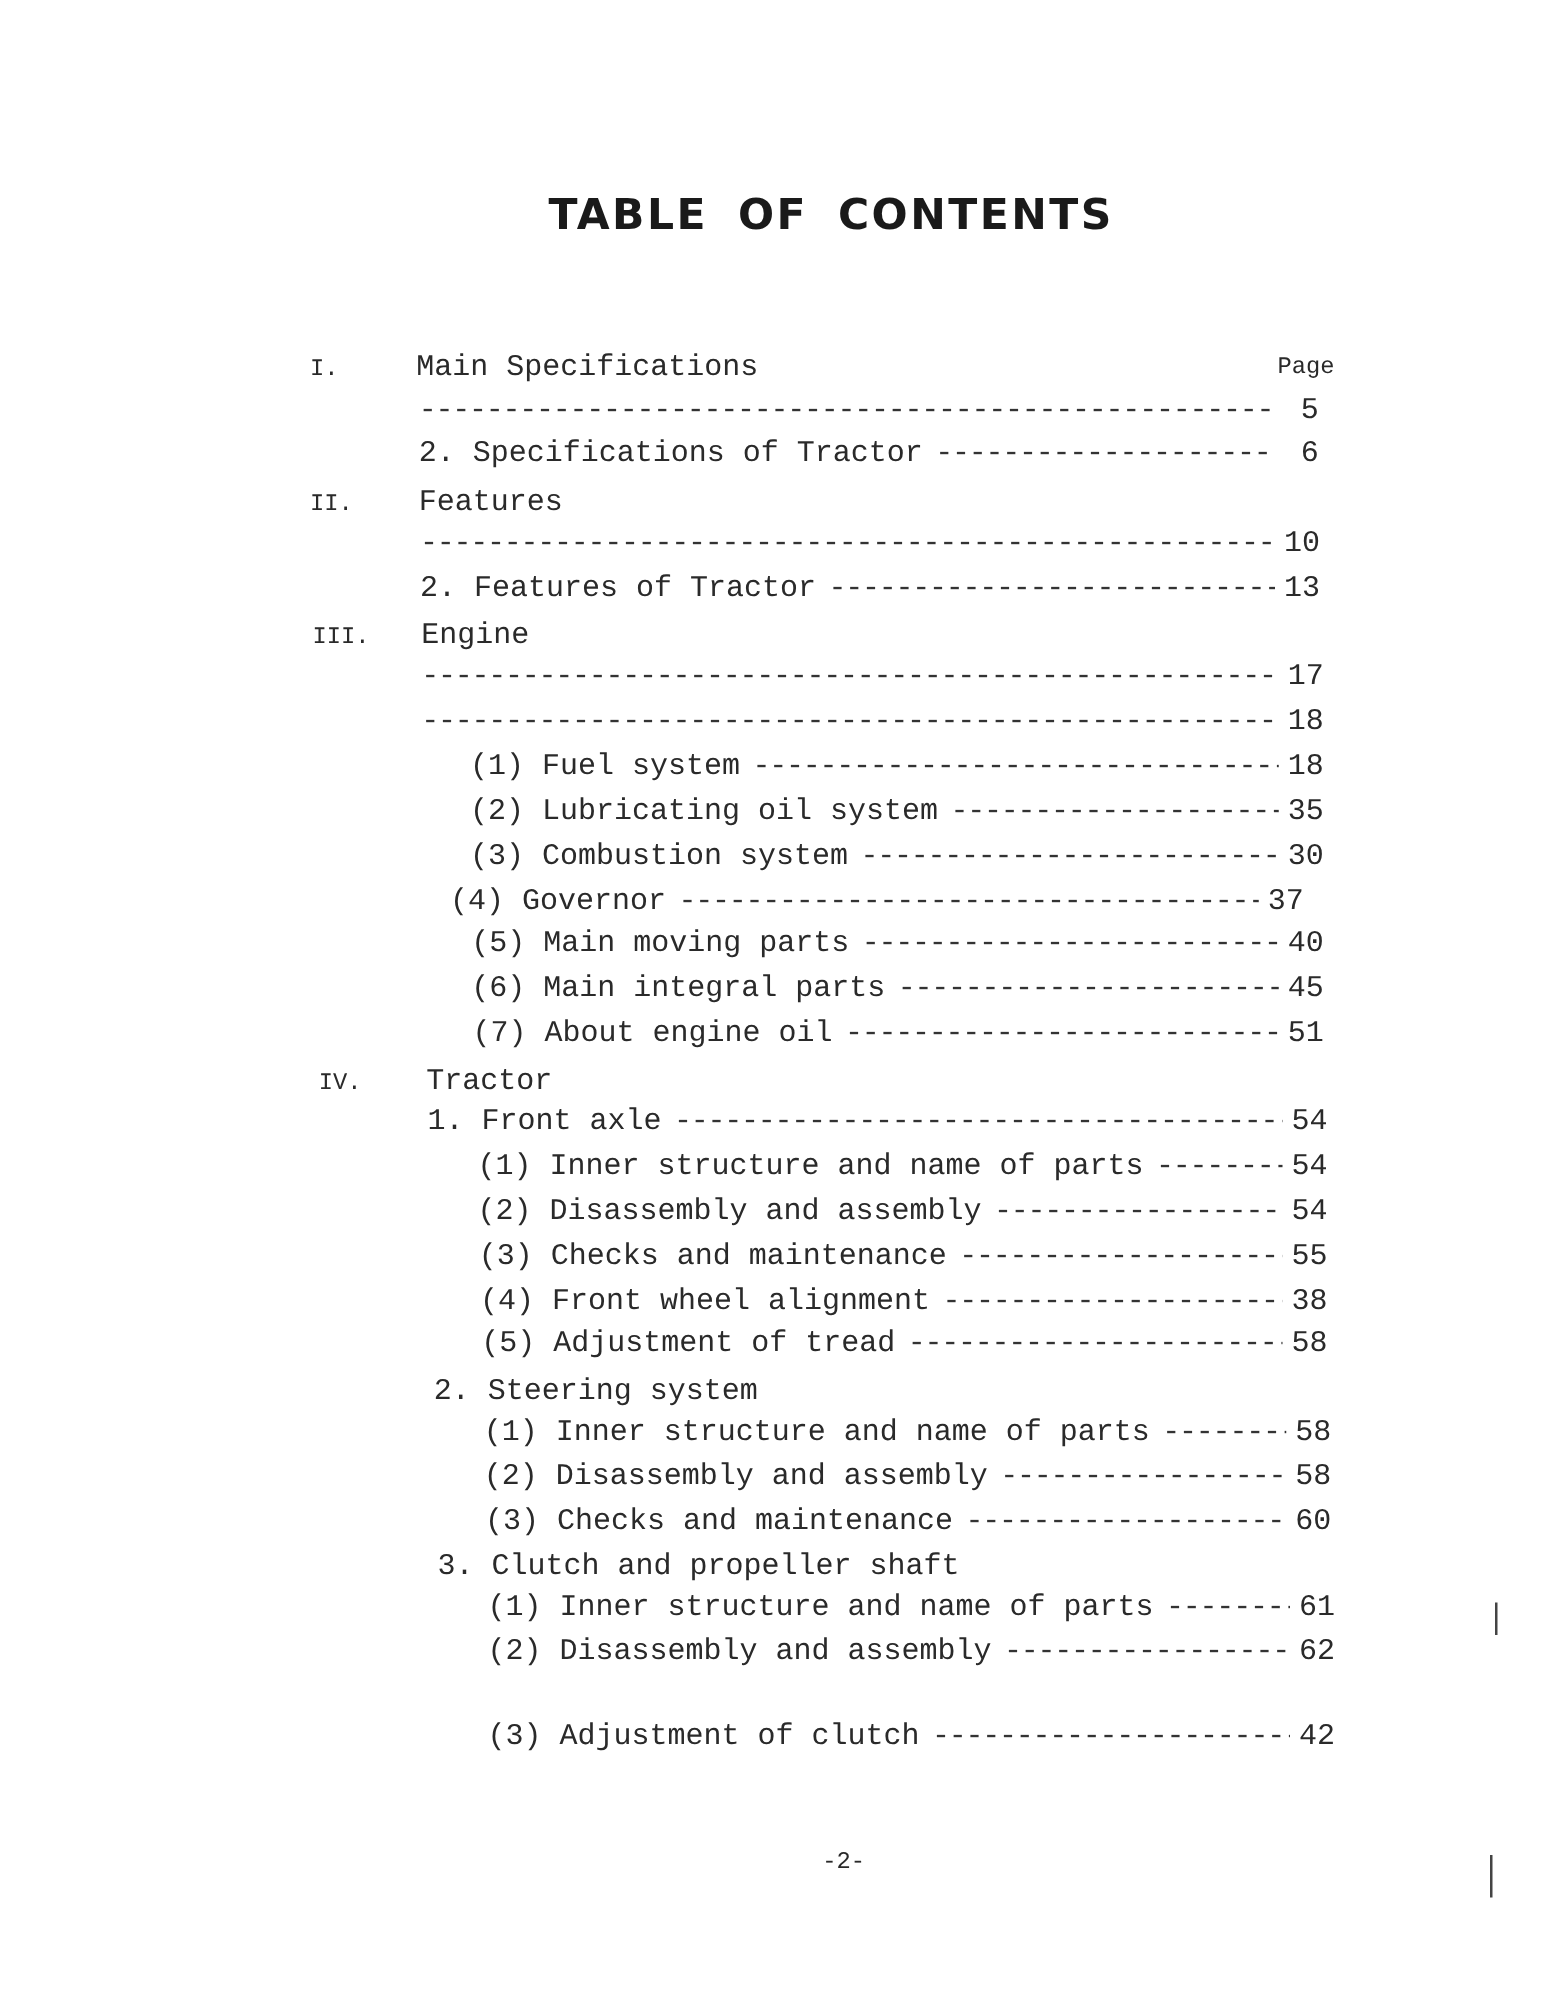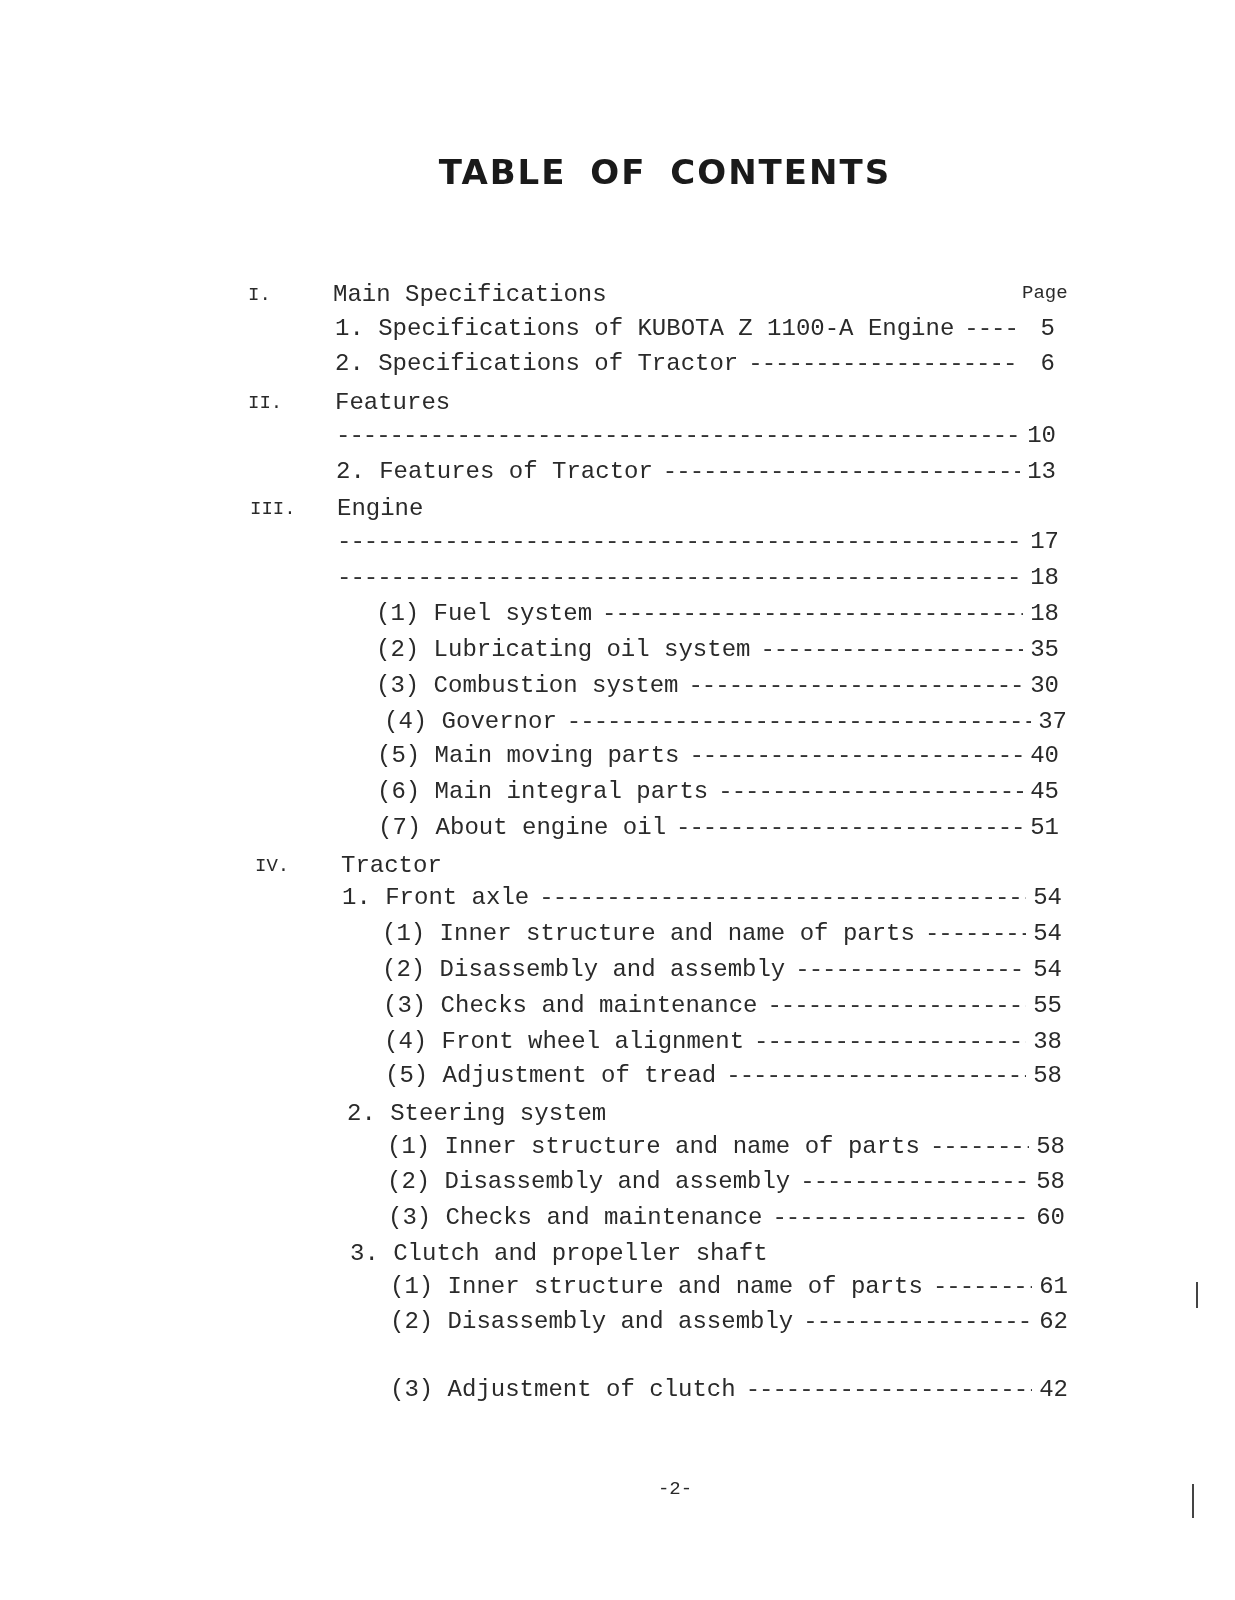--- a/index.html
+++ b/index.html
@@ -21,21 +21,20 @@
 <body>
 
 <div class="title">TABLE OF CONTENTS</div>
 <div class="page-hdr">Page</div>
 
 <div class="roman" style="top:284px;left:248px">I.</div>
 <div class="row" style="top:281px;left:333px">
     <span class="lbl">Main Specifications</span>
   </div>
 <div class="row" style="top:315px;left:335px;width:720px">
-    <span class="lbl">1. Specifications of KUBOTA Z 1100-A Engine</span>
     <span class="dots">----------------------------------------------------------------------</span>
     <span class="pg">5</span>
   </div>
 <div class="row" style="top:350px;left:335px;width:720px">
     <span class="lbl">2. Specifications of Tractor</span>
     <span class="dots">----------------------------------------------------------------------</span>
     <span class="pg">6</span>
   </div>
 
 <div class="roman" style="top:392px;left:248px">II.</div>
@@ -72,21 +71,21 @@
 <div class="row" style="top:636px;left:376px;width:683px">
     <span class="lbl">(2) Lubricating oil system</span>
     <span class="dots">----------------------------------------------------------------------</span>
     <span class="pg">35</span>
   </div>
 <div class="row" style="top:672px;left:376px;width:683px">
     <span class="lbl">(3) Combustion system</span>
     <span class="dots">----------------------------------------------------------------------</span>
     <span class="pg">30</span>
   </div>
-<div class="row" style="top:708px;left:384px;width:683px">
+<div class="row" style="top:708px;left:360px;width:683px">
     <span class="lbl">(4) Governor</span>
     <span class="dots">----------------------------------------------------------------------</span>
     <span class="pg">37</span>
   </div>
 <div class="row" style="top:742px;left:377px;width:682px">
     <span class="lbl">(5) Main moving parts</span>
     <span class="dots">----------------------------------------------------------------------</span>
     <span class="pg">40</span>
   </div>
 <div class="row" style="top:778px;left:377px;width:682px">

